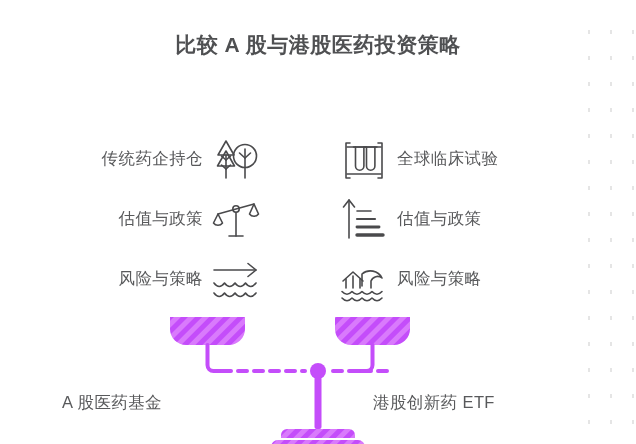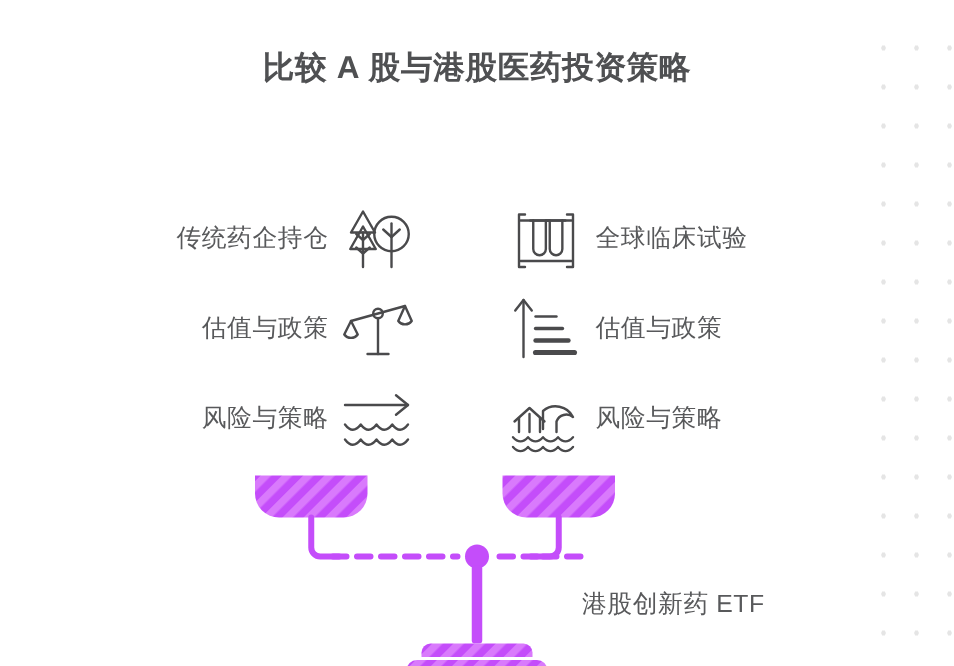--- a/index.html
+++ b/index.html
@@ -42,21 +42,21 @@
     font-weight: bold;
     color: #4f5052;
     letter-spacing: 0.5px;
     white-space: nowrap;
   }
   
   .col {
     position: absolute;
     top: 118px;
   }
-  .col-left  { left: 52px;  width: 224px; }
+  .col-left  { left: 36px;  width: 224px; }
   .col-right { left: 340px; width: 236px; }
 
   .feature {
     display: flex;
     align-items: center;
     height: 60px;
   }
   .col-left .feature  { justify-content: flex-end; }
   .col-right .feature { justify-content: flex-start; }
 
@@ -90,21 +90,21 @@
   
   .caption {
     position: absolute;
     top: 381px;
     font-size: 16.5px;
     color: #58595b;
     white-space: nowrap;
     letter-spacing: 0.4px;
   }
   .caption-left  { left: 62px; }
-  .caption-right { left: 388px; text-align: right; }
+  .caption-right { left: 373px; text-align: right; }
 </style>
 </head>
 <body>
 
 <div id="slide">
 
   <div class="dot-grid"></div>
 
   <div class="title">比较 A 股与港股医药投资策略</div>
 
@@ -253,15 +253,16 @@
       <circle cx="318" cy="64" r="8" fill="#c44dfa"></circle>
 
       <rect x="314.5" y="70" width="7" height="52" fill="#c44dfa" rx="2"></rect>
 
       <path d="M287 122 L349 122 a 6 6 0 0 1 6 6 L355 131 L281 131 L281 128 a 6 6 0 0 1 6 -6 Z" fill="url(#stripe)"></path>
 
       <path d="M278 133 L358 133 a 7 7 0 0 1 7 7 L365 143 L271 143 L271 140 a 7 7 0 0 1 7 -7 Z" fill="url(#stripe)"></path>
     </svg>
   </div>
 
+  <div class="caption caption-left">A 股医药基金</div>
   <div class="caption caption-right">港股创新药 ETF</div>
 
 </div>
 
 </body></html>

